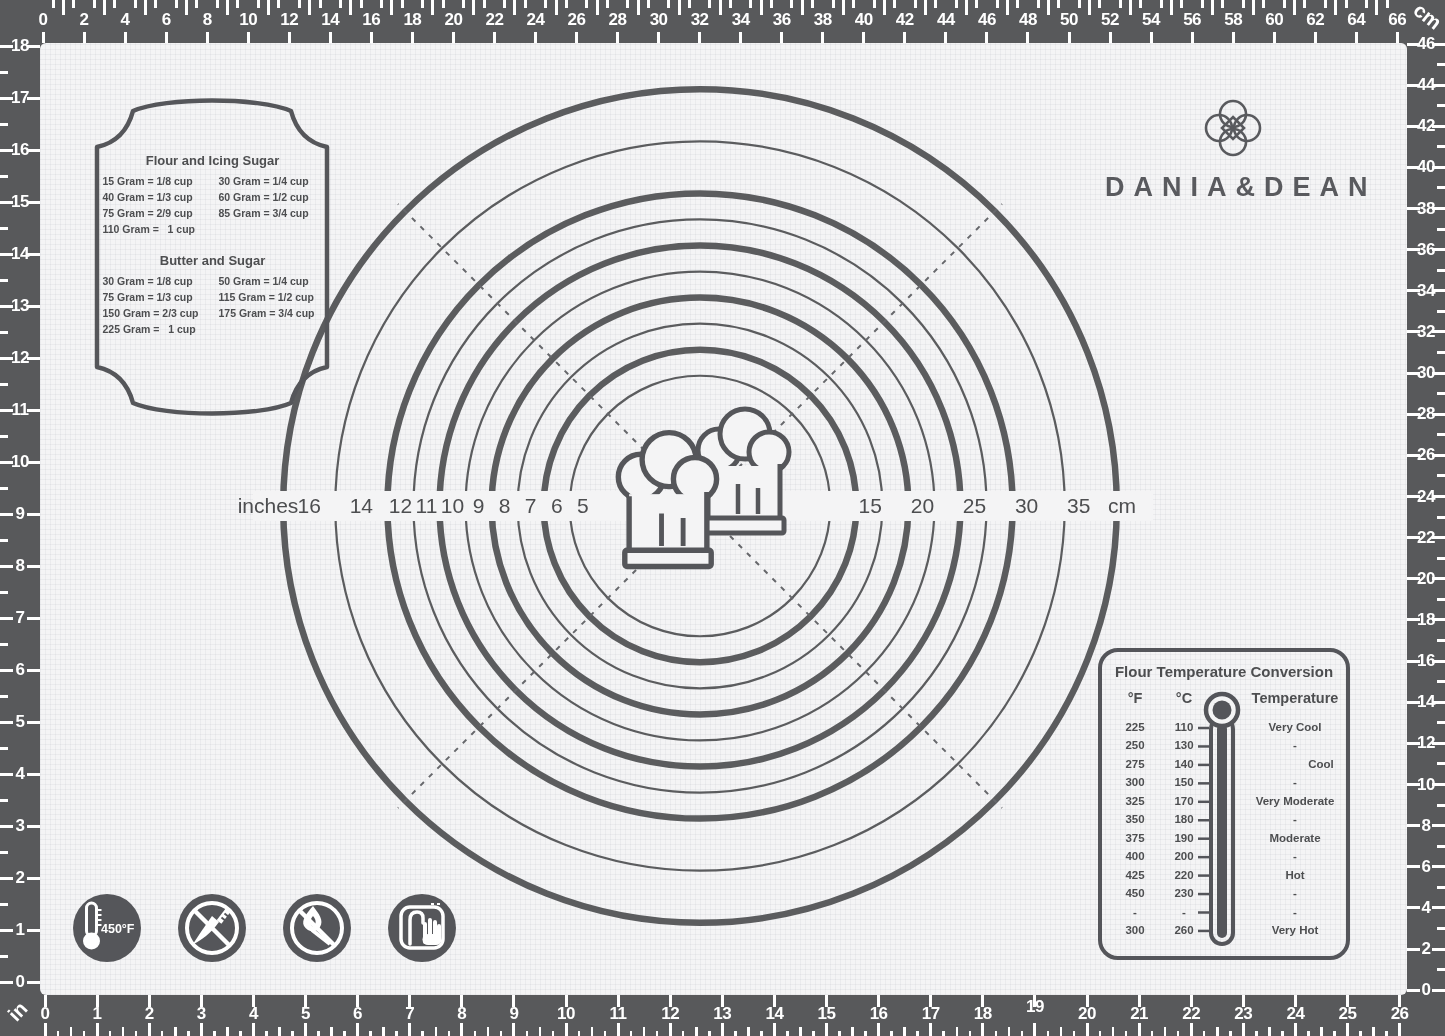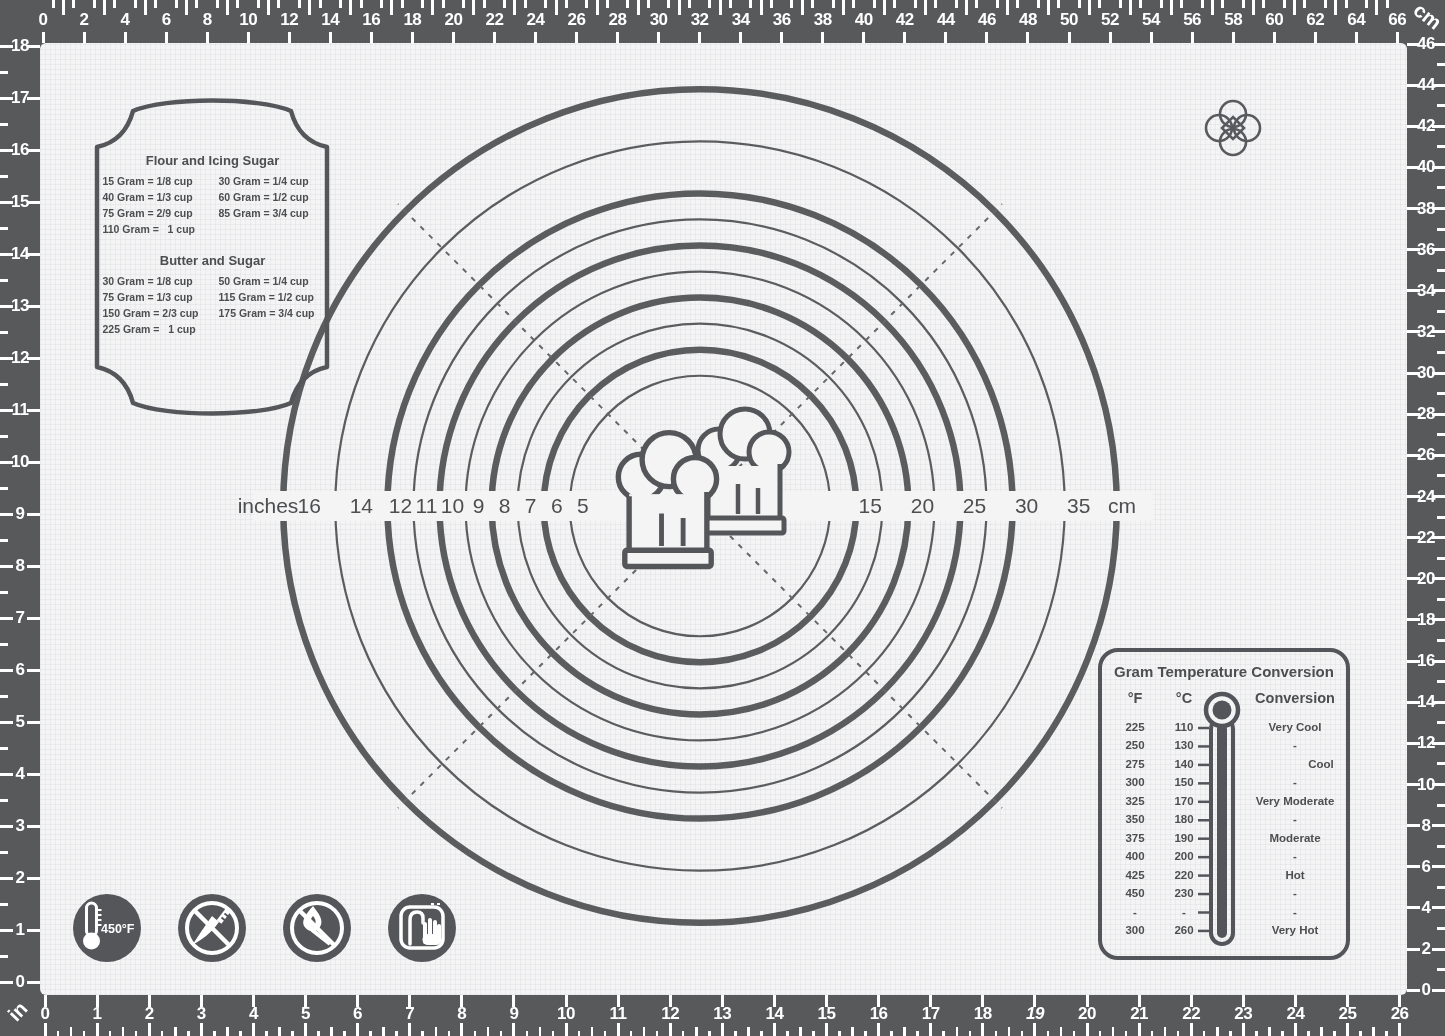--- a/index.html
+++ b/index.html
@@ -264,21 +264,21 @@
       <div class="tick" style="left: 877.1px; bottom: 0px; width: 3px; height: 13px;"></div>
       <div class="rlab" style="left: 878.6px; top: 19px;">16</div>
       <div class="tick" style="left: 929.2px; top: 0px; width: 3px; height: 12px;"></div>
       <div class="tick" style="left: 929.2px; bottom: 0px; width: 3px; height: 13px;"></div>
       <div class="rlab" style="left: 930.7px; top: 19px;">17</div>
       <div class="tick" style="left: 981.3px; top: 0px; width: 3px; height: 12px;"></div>
       <div class="tick" style="left: 981.3px; bottom: 0px; width: 3px; height: 13px;"></div>
       <div class="rlab" style="left: 982.8px; top: 19px;">18</div>
       <div class="tick" style="left: 1033.4px; top: 0px; width: 3px; height: 12px;"></div>
       <div class="tick" style="left: 1033.4px; bottom: 0px; width: 3px; height: 13px;"></div>
-      <div class="rlab" style="left: 1034.9px; top: 19px; font-style: italic;">19</div>
+      <div class="rlab" style="left: 1034.9px; top: 12px;">19</div>
       <div class="tick" style="left: 1085.5px; top: 0px; width: 3px; height: 12px;"></div>
       <div class="tick" style="left: 1085.5px; bottom: 0px; width: 3px; height: 13px;"></div>
       <div class="rlab" style="left: 1087px; top: 19px;">20</div>
       <div class="tick" style="left: 1137.6px; top: 0px; width: 3px; height: 12px;"></div>
       <div class="tick" style="left: 1137.6px; bottom: 0px; width: 3px; height: 13px;"></div>
       <div class="rlab" style="left: 1139.1px; top: 19px;">21</div>
       <div class="tick" style="left: 1189.7px; top: 0px; width: 3px; height: 12px;"></div>
       <div class="tick" style="left: 1189.7px; bottom: 0px; width: 3px; height: 13px;"></div>
       <div class="rlab" style="left: 1191.2px; top: 19px;">22</div>
       <div class="tick" style="left: 1241.8px; top: 0px; width: 3px; height: 12px;"></div>
@@ -642,25 +642,25 @@
           </div>
           <div class="cups-row">
             <div class="cups-cell-l">225 Gram =&nbsp;&nbsp; 1 cup</div>
             <div class="cups-cell-r"></div>
           </div>
         </div>
     </div>
   </div>
 
   <div class="oven-panel">
-    <div class="oven-title">Gram Temperature Conversion</div>
+    <div class="oven-title">Flour Temperature Conversion</div>
     <div id="ovenContent">
         <div class="oven-cell oven-head" style="left: 33px; top: 46px;">°F</div>
         <div class="oven-cell oven-head" style="left: 82px; top: 46px;">°C</div>
-        <div class="oven-cell oven-head" style="left: 193px; top: 46px;">Conversion</div>
+        <div class="oven-cell oven-head" style="left: 193px; top: 46px;">Temperature</div>
         <div class="oven-cell" style="left: 33px; top: 75px;">225</div>
         <div class="oven-cell" style="left: 82px; top: 75px;">110</div>
         <div class="oven-cell" style="left: 193px; top: 75px;">Very Cool</div>
         <div class="oven-cell" style="left: 33px; top: 93.45px;">250</div>
         <div class="oven-cell" style="left: 82px; top: 93.45px;">130</div>
         <div class="oven-cell" style="left: 193px; top: 93.45px;">-</div>
         <div class="oven-cell" style="left: 33px; top: 111.9px;">275</div>
         <div class="oven-cell" style="left: 82px; top: 111.9px;">140</div>
         <div class="oven-cell" style="left: 186px; top: 111.9px; margin-left: 33px;">Cool</div>
         <div class="oven-cell" style="left: 33px; top: 130.35px;">300</div>
@@ -714,20 +714,21 @@
   <div class="brand">
     <svg style="position:static" width="70" height="62" viewBox="0 0 70 62">
       <g fill="none" stroke="#595a5e" stroke-width="2.6">
         <circle cx="35" cy="16" r="13"></circle>
         <circle cx="49" cy="30" r="13"></circle>
         <circle cx="35" cy="44" r="13"></circle>
         <circle cx="21" cy="30" r="13"></circle>
         <path d="M35 19 L46 30 L35 41 L24 30 Z"></path>
       </g>
     </svg>
+    <div class="brand-name">DANIA&amp;DEAN</div>
   </div>
 
   <div class="safety-icons">
     <div class="s-icon">
       <svg width="68" height="68" viewBox="0 0 68 68">
         <rect x="13.5" y="9" width="10" height="33" rx="5" fill="none" stroke="#fff" stroke-width="3"></rect>
         <path d="M24.5 16 h4 M24.5 21 h4 M24.5 26 h4 M24.5 31 h4" stroke="#fff" stroke-width="1.8"></path>
         <circle cx="18.5" cy="47" r="8.5" fill="#fff"></circle>
         <text x="28" y="39" fill="#fff" font-size="12.5" font-weight="bold">450°F</text>
       </svg>

